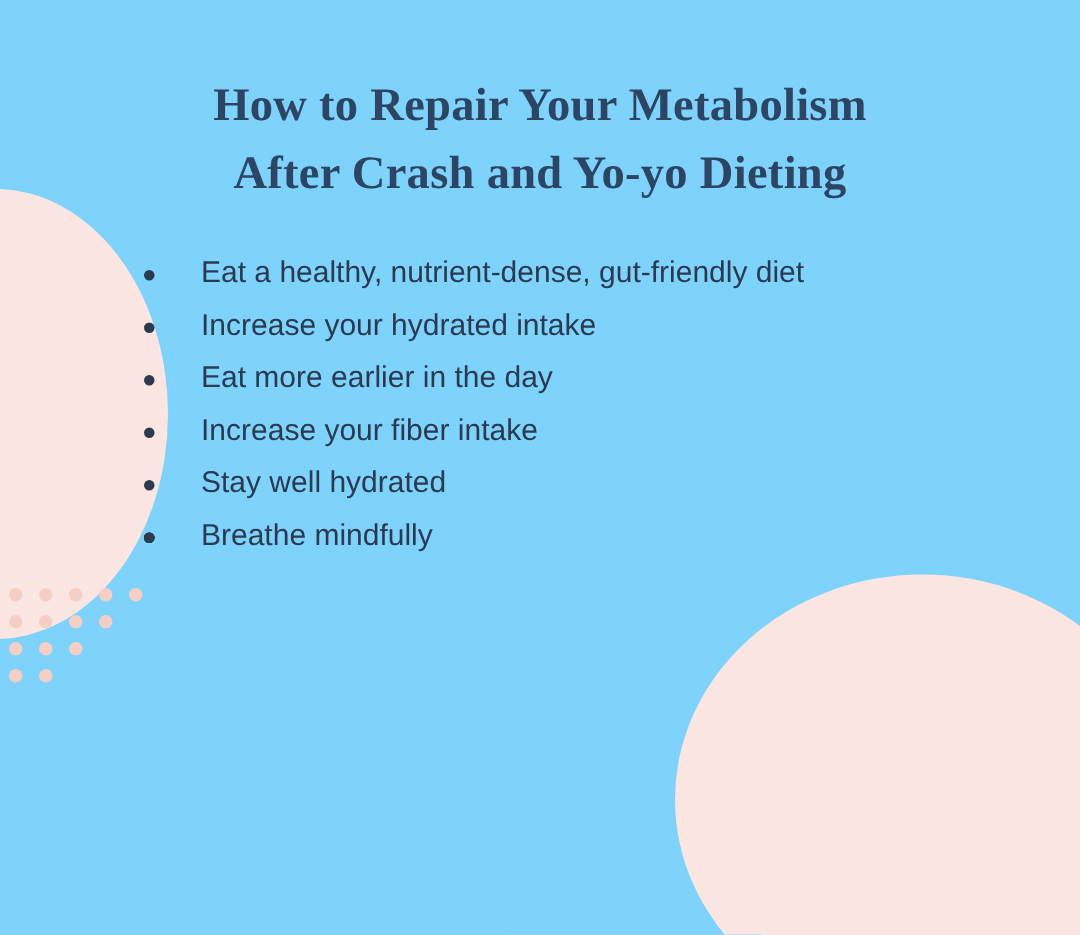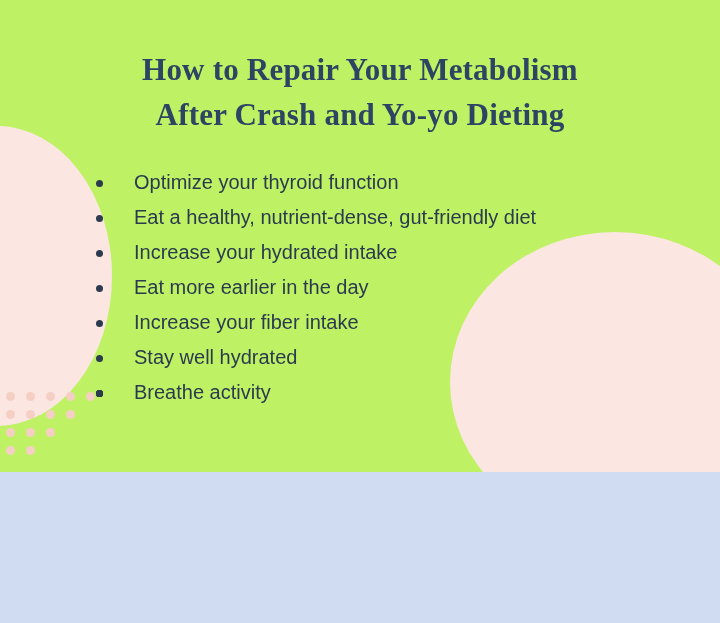--- a/index.html
+++ b/index.html
@@ -9,22 +9,22 @@
   body {
     width: 720px;
     height: 623px;
     font-family: "Liberation Sans", sans-serif;
     background: #cfdcf2;
     overflow: hidden;
   }
   .poster {
     position: relative;
     width: 720px;
-    height: 472px;
-    background: #bef264;
+    height: 623px;
+    background: #7dd3fc;
     overflow: hidden;
   }
   
   .blob {
     position: absolute;
     border-radius: 50%;
     background: #fbe6e2;
     pointer-events: none;
   }
   .blob-topleft {
@@ -124,24 +124,20 @@
   <div class="content">
 
     <h1 class="title">
       <span class="line">How to Repair Your Metabolism</span>
       <span class="line">After Crash and Yo-yo Dieting</span>
     </h1>
 
     <ul class="list">
       <li class="list-item">
         <span class="bullet"></span>
-        <span>Optimize your thyroid function</span>
-      </li>
-      <li class="list-item">
-        <span class="bullet"></span>
         <span>Eat a healthy, nutrient-dense, gut-friendly diet</span>
       </li>
       <li class="list-item">
         <span class="bullet"></span>
         <span>Increase your hydrated intake</span>
       </li>
       <li class="list-item">
         <span class="bullet"></span>
         <span>Eat more earlier in the day</span>
       </li>
@@ -157,18 +153,18 @@
         <span class="bullet"></span>
       </li>
       <li class="list-item">
         <span class="bullet"></span>
       </li>
       <li class="list-item">
         <span class="bullet"></span>
       </li>
       <li class="list-item">
         <span class="bullet"></span>
-        <span>Breathe activity</span>
+        <span>Breathe mindfully</span>
       </li>
     </ul>
 
   </div>
 </div>
 
 </body></html>

